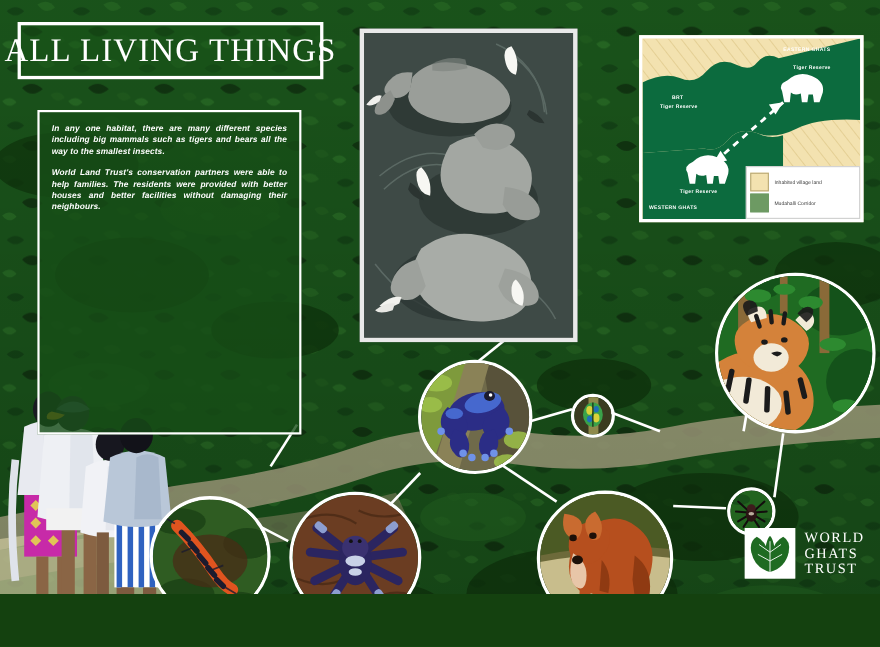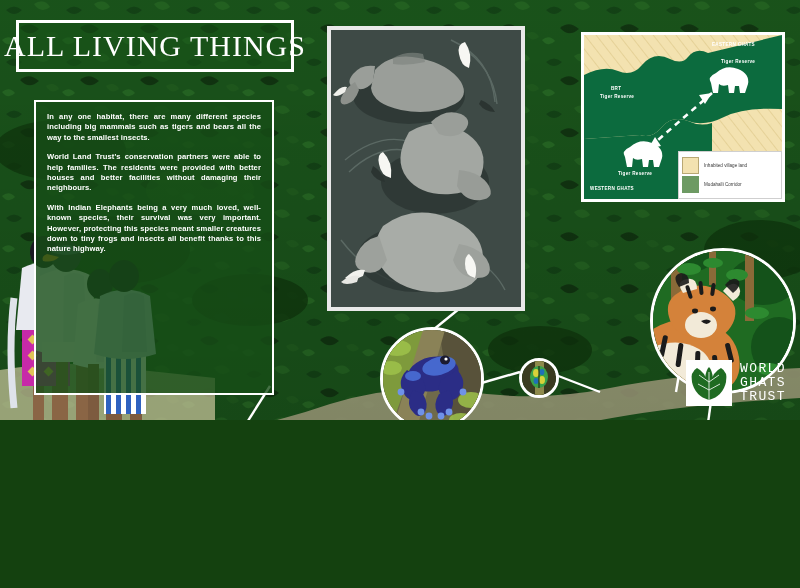--- a/index.html
+++ b/index.html
@@ -1,18 +1,18 @@
 <!DOCTYPE html>
 <html><head>
 <meta charset="utf-8">
 <title>All Living Things</title>
 <style>
   html,body{margin:0;padding:0;background:#14410f;}
   #poster{
-    position:relative;width:800px;height:420px;overflow:hidden;
+    position:relative;width:800px;height:540px;overflow:hidden;
     font-family:"Liberation Sans",sans-serif;
     background:#1d5c1e;
   }
   
   #jungle{position:absolute;inset:0;}
   
   .title-box{
     position:absolute;left:16px;top:20px;width:278px;height:52px;
     border:3px solid #ffffff;background:rgba(24,84,24,.55);
     display:flex;align-items:center;justify-content:center;
@@ -23,21 +23,21 @@
     font-size:30px;letter-spacing:1px;color:#ffffff;white-space:nowrap;
   }
   
   .text-panel{
     position:absolute;left:34px;top:100px;width:240px;height:295px;
     border:2px solid #ffffff;background:rgba(22,78,22,.80);
     box-sizing:border-box;padding:10px 11px;
   }
   .text-panel p{
     margin:0 0 9px 0;color:#ffffff;font-size:7.6px;line-height:10.4px;
-    text-align:justify;font-weight:bold;letter-spacing:.1px;
+    text-align:justify;font-weight:bold;letter-spacing:.1px;font-style:italic;
   }
   .text-panel p.tight{margin-bottom:0;}
   
   .elephant-panel{
     position:absolute;left:327px;top:26px;width:198px;height:285px;
     border:4px solid #e9e9e9;box-sizing:border-box;background:#3c4844;
     overflow:hidden;
   }
   
   .map-panel{
@@ -58,21 +58,21 @@
   .legend-sw{width:17px;height:17px;border:1px solid #b9a874;box-sizing:border-box;}
   .legend-sw.village{background:#f3e2b0;}
   .legend-sw.corridor{background:#6d9a63;border-color:#6d9a63;}
   .legend-txt{font-size:4.6px;color:#3a3a3a;margin-left:5px;}
   
   .node{position:absolute;border-radius:50%;border:3px solid #ffffff;
         box-sizing:border-box;overflow:hidden;}
   
   .logo{position:absolute;right:14px;bottom:14px;display:flex;align-items:center;}
   .logo-mark{width:46px;height:46px;background:#ffffff;display:block;}
-  .logo-text{margin-left:8px;color:#ffffff;font-family:Liberation Mono, monospace;
+  .logo-text{margin-left:8px;color:#ffffff;font-family:Liberation Serif, serif;
              font-size:13px;line-height:14px;letter-spacing:1.4px;}
 </style>
 </head>
 <body>
 
 <div id="poster">
 
   <svg id="jungle" viewBox="0 0 800 588" preserveAspectRatio="none">
     <defs>
       <pattern id="leafy" width="60" height="52" patternUnits="userSpaceOnUse">
@@ -188,21 +188,20 @@
     </g>
   </svg>
 
   <div class="title-box">
     <span>ALL LIVING THINGS</span>
   </div>
 
   <div class="text-panel">
     <p>In any one habitat, there are many different species including big mammals such as tigers and bears all the way to the smallest insects.</p>
     <p>World Land Trust's conservation partners were able to help families. The residents were provided with better houses and better facilities without damaging their neighbours.</p>
-    <p>With Indian Elephants being a very much loved, well-known species, their survival was very important. However, protecting this species meant smaller creatures down to tiny frogs and insects all benefit thanks to this nature highway.</p>
   </div>
 
   <div class="elephant-panel">
     <svg viewBox="0 0 190 277" width="190" height="277">
       <rect width="190" height="277" fill="#3e4a46"></rect>
 
       <g stroke="#6b7a74" stroke-width="1.4" fill="none" opacity=".65">
         <path d="M120 10 q40 18 44 62"></path>
           <path d="M128 16 q34 20 38 58"></path>
         <path d="M14 130 q34-28 66-18"></path>

